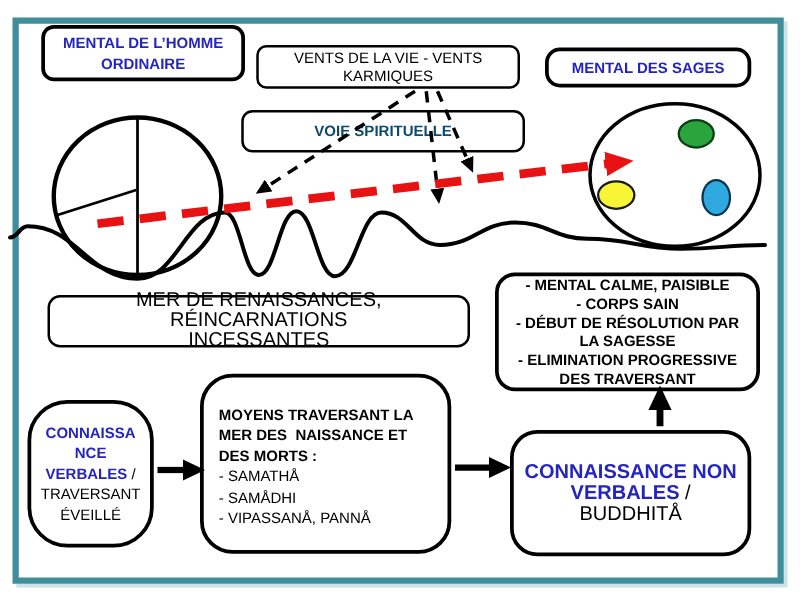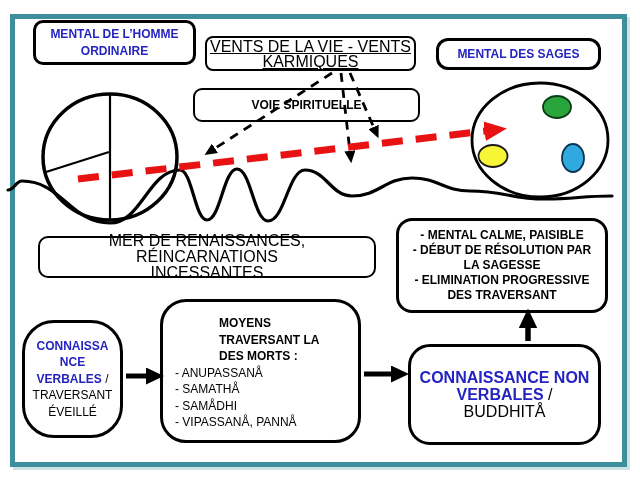--- a/index.html
+++ b/index.html
@@ -11,28 +11,28 @@
     position:absolute;left:10px;top:14px;width:607px;height:443px;
     border:5px solid #3E8E9C;background:#ffffff;
     box-shadow:3px 3px 0 rgba(62,142,156,0.25);
   }
   .box{
     position:absolute;background:#ffffff;border:2px solid #000;
     display:flex;flex-direction:column;justify-content:center;align-items:center;
     text-align:center;box-sizing:border-box;
   }
   .blue{color:#2424C0;font-weight:bold;}
-  .red{color:#000000;font-weight:bold;}
+  .red{color:#0c4a6e;font-weight:bold;}
   .bold{font-weight:bold;}
-  .pre{white-space:pre-wrap;margin-left:44px;}
+  .pre{white-space:pre-wrap;}
   #svg-layer{position:absolute;left:0;top:0;width:640px;height:480px;z-index:6;pointer-events:none;}
   .box{z-index:3;}
   
   #b-mental-homme{left:33px;top:20px;width:163px;height:45px;border-width:3px;border-radius:10px;font-size:12px;line-height:17px;}
-  #b-vents{left:205px;top:36px;width:211px;height:35px;border-width:2px;border-radius:8px;font-size:16px;line-height:15px;text-decoration:underline;}
+  #b-vents{left:205px;top:36px;width:211px;height:35px;border-width:2px;border-radius:8px;font-size:12px;line-height:15px;}
   #b-mental-sages{left:436px;top:38px;width:165px;height:32px;border-width:3px;border-radius:12px;font-size:12px;}
   #b-voie{left:193px;top:88px;width:227px;height:34px;border-width:2px;border-radius:9px;font-size:12px;}
   #b-mer{left:38px;top:236px;width:338px;height:42px;border-width:2px;border-radius:10px;font-size:16px;line-height:16px;}
   #b-results{left:396px;top:218px;width:212px;height:95px;border-width:3px;border-radius:16px;font-size:12px;line-height:15px;font-weight:bold;}
   #b-verbal{left:22px;top:320px;width:101px;height:118px;border-width:3px;border-radius:32px;font-size:12px;line-height:16.5px;}
   #b-moyens{left:160px;top:299px;width:201px;height:144px;border-width:3px;border-radius:26px;font-size:12px;line-height:16.5px;
             align-items:flex-start;text-align:left;padding:10px 6px 6px 12px;}
   #b-nonverbal{left:408px;top:344px;width:193px;height:101px;border-width:3px;border-radius:22px;font-size:16px;line-height:17px;}
 </style>
 </head>
@@ -59,38 +59,39 @@
     <div>VOIE SPIRITUELLE</div>
   </div>
 
   <div class="box" id="b-mer">
     <div>MER DE RENAISSANCES, RÉINCARNATIONS</div>
     <div>INCESSANTES</div>
   </div>
 
   <div class="box" id="b-results">
     <div>- MENTAL CALME, PAISIBLE</div>
+    <div>- CORPS SAIN</div>
     <div>- DÉBUT DE RÉSOLUTION PAR</div>
     <div>LA SAGESSE</div>
     <div>- ELIMINATION PROGRESSIVE</div>
     <div>DES TRAVERSANT</div>
   </div>
 
   <div class="box" id="b-verbal">
     <div class="blue">CONNAISSA</div>
     <div class="blue">NCE</div>
     <div><span class="blue">VERBALES</span><span> /</span></div>
     <div>TRAVERSANT</div>
     <div>ÉVEILLÉ</div>
   </div>
 
   <div class="box" id="b-moyens">
     <div class="bold pre">MOYENS TRAVERSANT LA</div>
+    <div class="bold pre">MER DES  NAISSANCE ET</div>
     <div class="bold pre">DES MORTS :</div>
-    <div>- ANUPASSANÅ</div>
     <div>- SAMATHÅ</div>
     <div>- SAMÅDHI</div>
     <div>- VIPASSANÅ, PANNÅ</div>
   </div>
 
   <div class="box" id="b-nonverbal">
     <div class="blue">CONNAISSANCE NON</div>
     <div><span class="blue">VERBALES</span><span> /</span></div>
     <div>BUDDHITÅ</div>
   </div>

